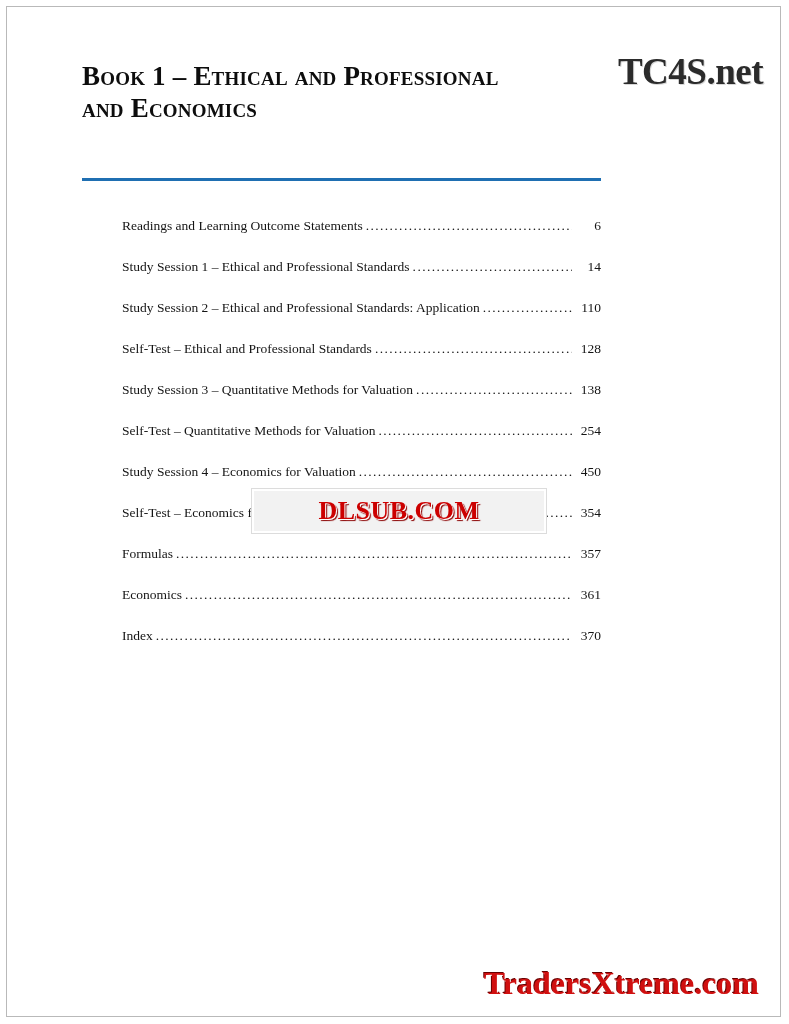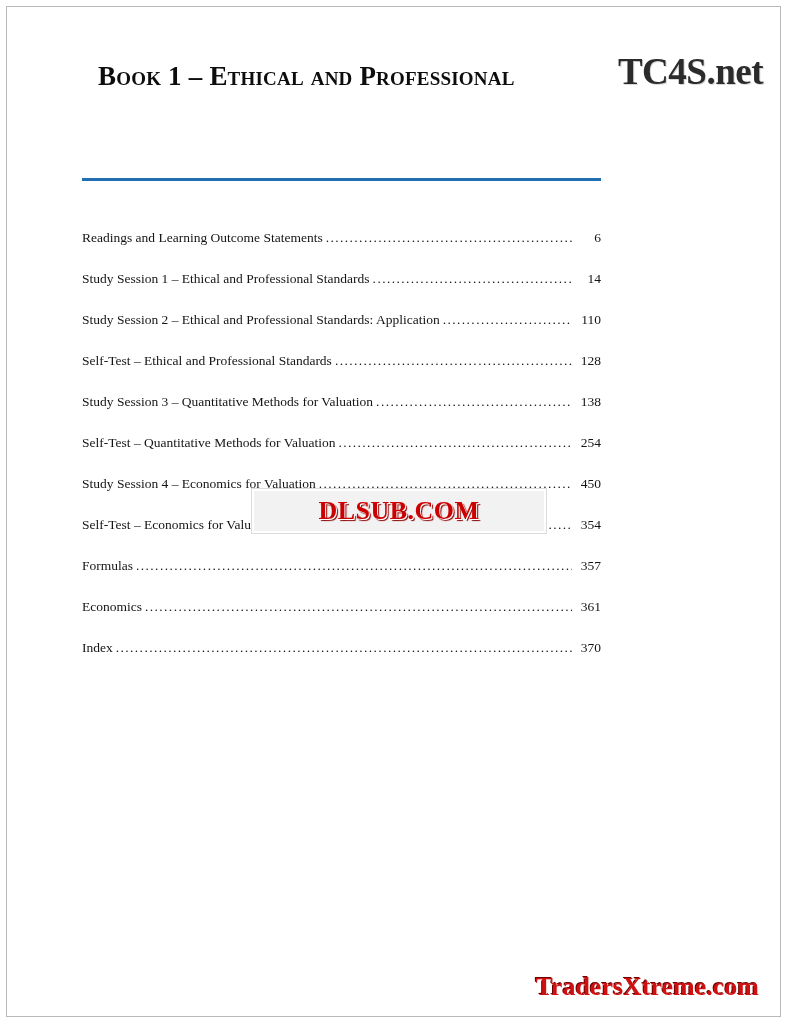--- a/index.html
+++ b/index.html
@@ -42,21 +42,21 @@
     margin-top: 38px;
   }
 
   
   .wm-bottom {
     position: absolute;
     right: 30px;
     bottom: 22px;
     font-family: "Liberation Serif", serif;
     font-weight: bold;
-    font-size: 26px;
+    font-size: 32px;
     color: #d01010;
     text-shadow: 1px 1px 0 #ffffff, -1px -1px 0 #6a0000;
     letter-spacing: 0px;
   }
 
   
   .wm-center {
     position: absolute;
     left: 252px;
     top: 489px;
@@ -85,46 +85,46 @@
   }
   .title-line {
     font-family: "Liberation Serif", serif;
     font-weight: bold;
     font-size: 27px;
     line-height: 32px;
     color: #0d0d0d;
     letter-spacing: 0.2px;
     font-variant: small-caps;
     text-transform: none;
-    margin-left: 16px;
   }
 
   .rule {
     position: absolute;
     left: 82px;
     top: 178px;
     width: 519px;
     height: 3px;
     background: #1f6fb2;
   }
 
   
   .toc {
     position: absolute;
     left: 82px;
     top: 205px;
     width: 519px;
   }
   .toc-row {
     display: flex;
-    align-items: flex-end;
+    align-items: center;
     font-size: 13.5px;
     line-height: 16px;
     height: 41px;
     color: #141414;
+    margin-left: 40px;
   }
   .toc-title {
     white-space: nowrap;
     font-family: "Liberation Serif", serif;
   }
   .toc-dots {
     flex: 1 1 auto;
     overflow: hidden;
     white-space: nowrap;
     margin: 0 3px;
@@ -142,20 +142,21 @@
 </style>
 </head>
 <body>
 
 <div class="page-border"></div>
 
 <div class="wm-top">TC4S.net</div>
 
 <div class="title-block">
   <div class="title-line">Book 1 – Ethical and Professional</div>
+  <div class="title-line">and Economics</div>
 </div>
 
 <div class="rule"></div>
 
 <div class="toc">
   <div class="toc-row">
     <span class="toc-title">Readings and Learning Outcome Statements</span>
     <span class="toc-dots">................................................................................................................................</span>
     <span class="toc-page">6</span>
   </div>

